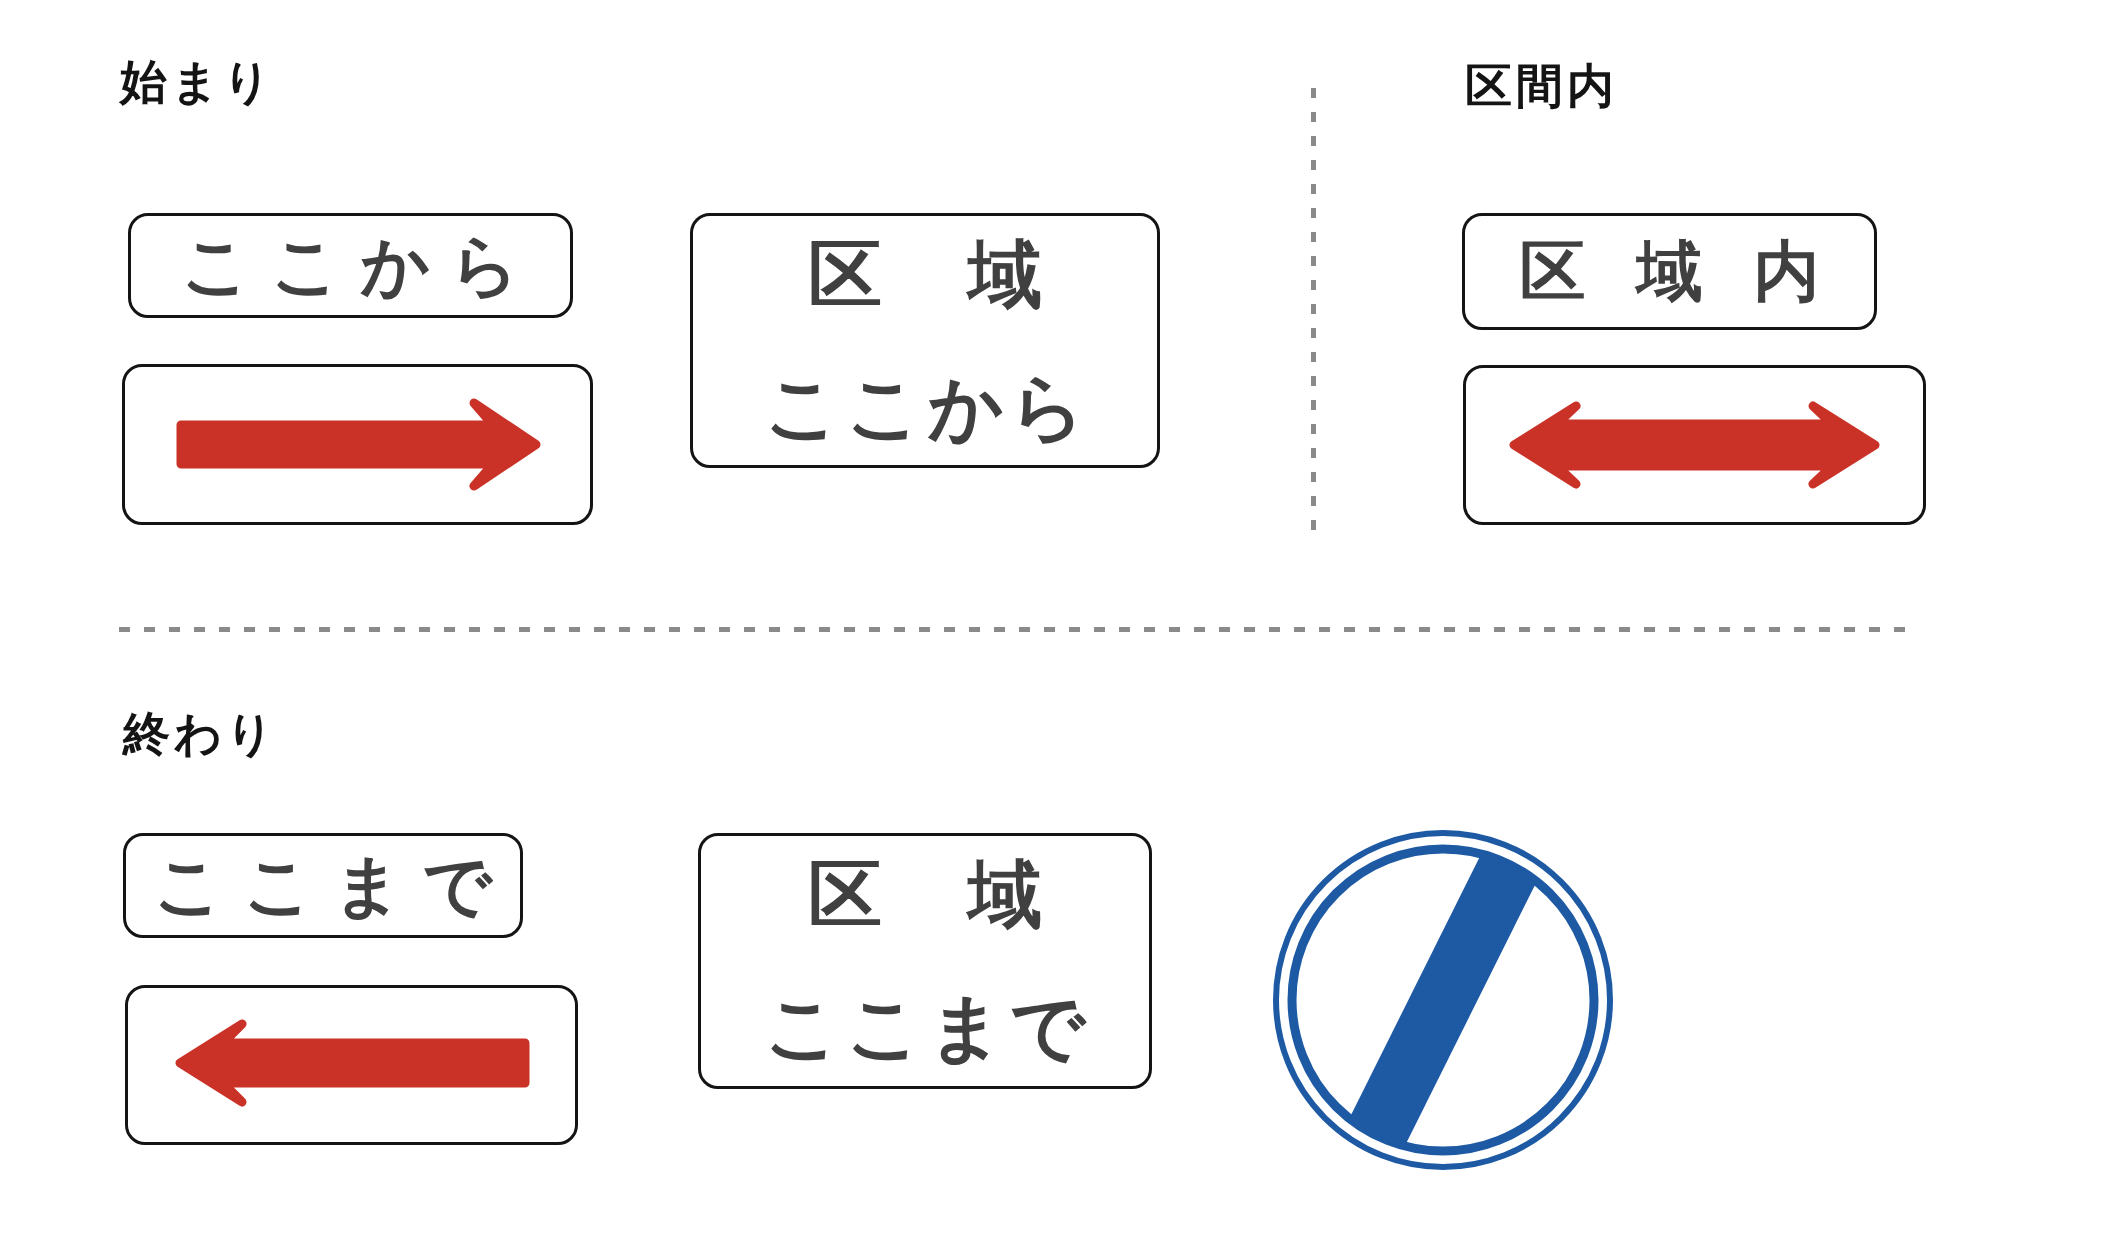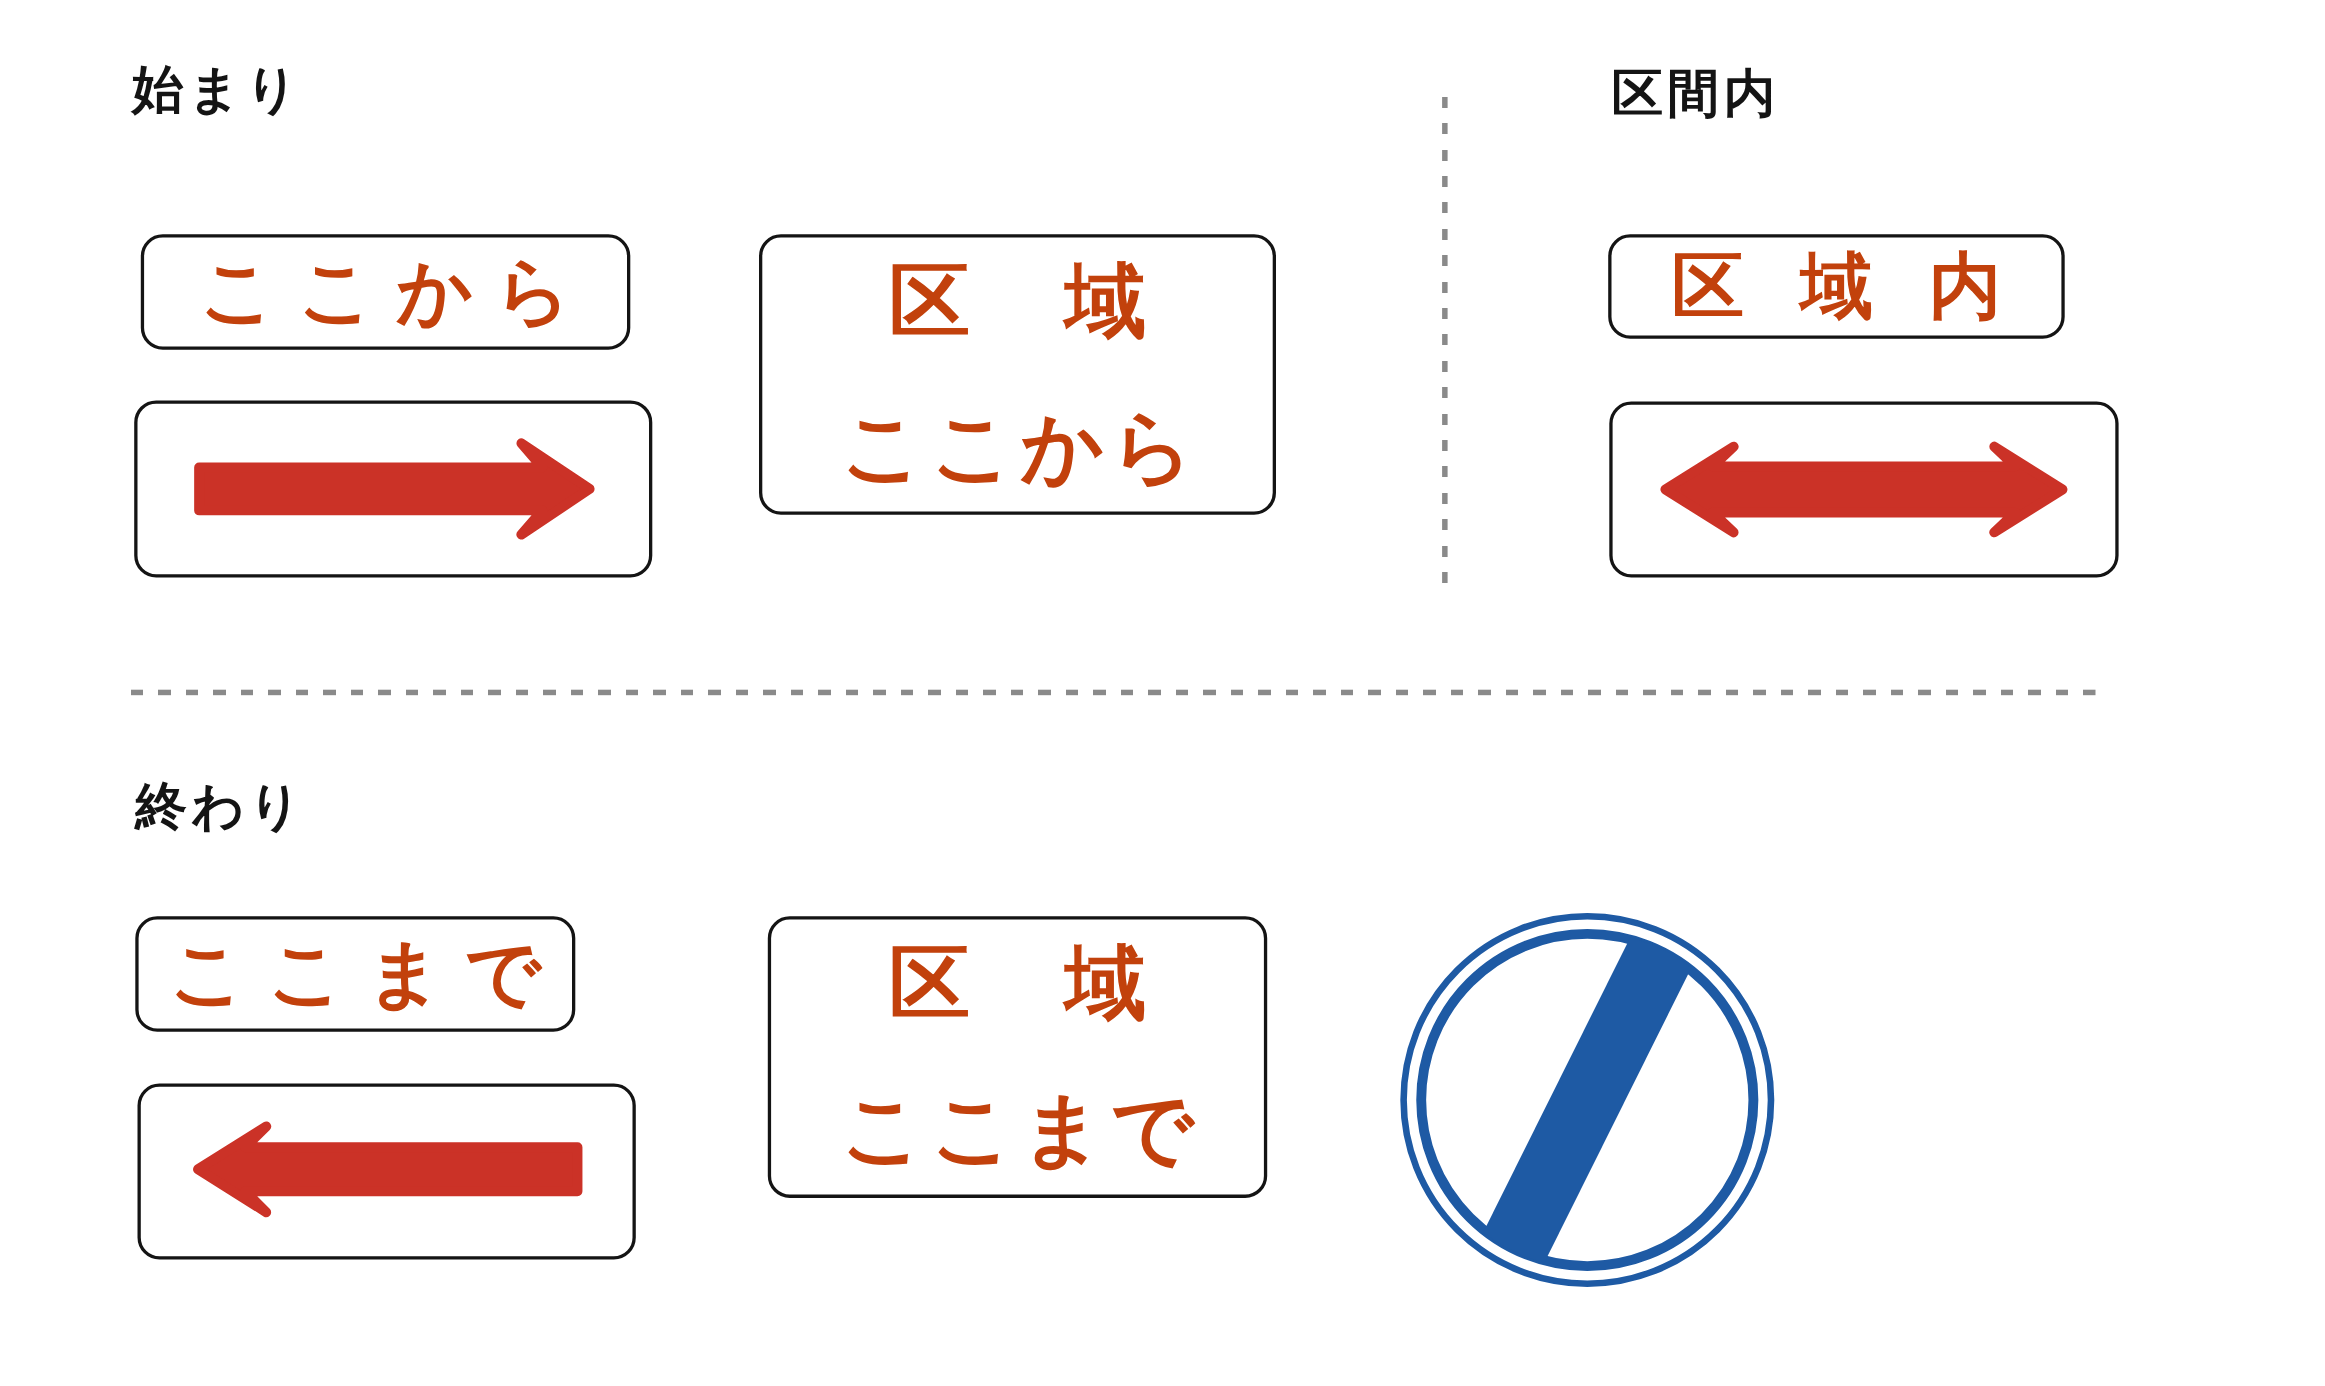--- a/index.html
+++ b/index.html
@@ -26,21 +26,21 @@
     background:#ffffff;
     border:3px solid #141414;
     border-radius:20px;
     display:flex;
     align-items:center;
     justify-content:center;
     box-sizing:border-box;
   }
   .sign-text{
     font-weight:bold;
-    color:#c2410c;
+    color:#404040;
     white-space:nowrap;
     line-height:1;
   }
   .plate-one-line .sign-text{
     font-size:68px;
     letter-spacing:20px;
     margin-right:-20px;
   }
   .plate-zone{
     flex-direction:column;
@@ -97,21 +97,21 @@
     <svg class="arrow-svg" viewBox="0 0 465 155">
       <polygon class="arrow-fill" points="56,58 368,58 349,36 411,77.5 349,119 368,97 56,97"></polygon>
     </svg>
   </div>
 
   <div class="sign plate-zone" style="left:690px;top:213px;width:470px;height:255px;">
     <span class="sign-text">区　域</span>
     <span class="sign-text">ここから</span>
   </div>
 
-  <div class="sign plate-inside" style="left:1462px;top:213px;width:415px;height:95px;">
+  <div class="sign plate-inside" style="left:1462px;top:213px;width:415px;height:117px;">
     <span class="sign-text">区 域 内</span>
   </div>
 
   <div class="sign" style="left:1463px;top:365px;width:463px;height:160px;">
     <svg class="arrow-svg" viewBox="0 0 457 154">
       <polygon class="arrow-fill" points="48,77 110,38 91,56 366,56 347,38 409,77 347,116 366,98 91,98 110,116"></polygon>
     </svg>
   </div>
 
   <div class="sign plate-one-line" style="left:123px;top:833px;width:400px;height:105px;">

